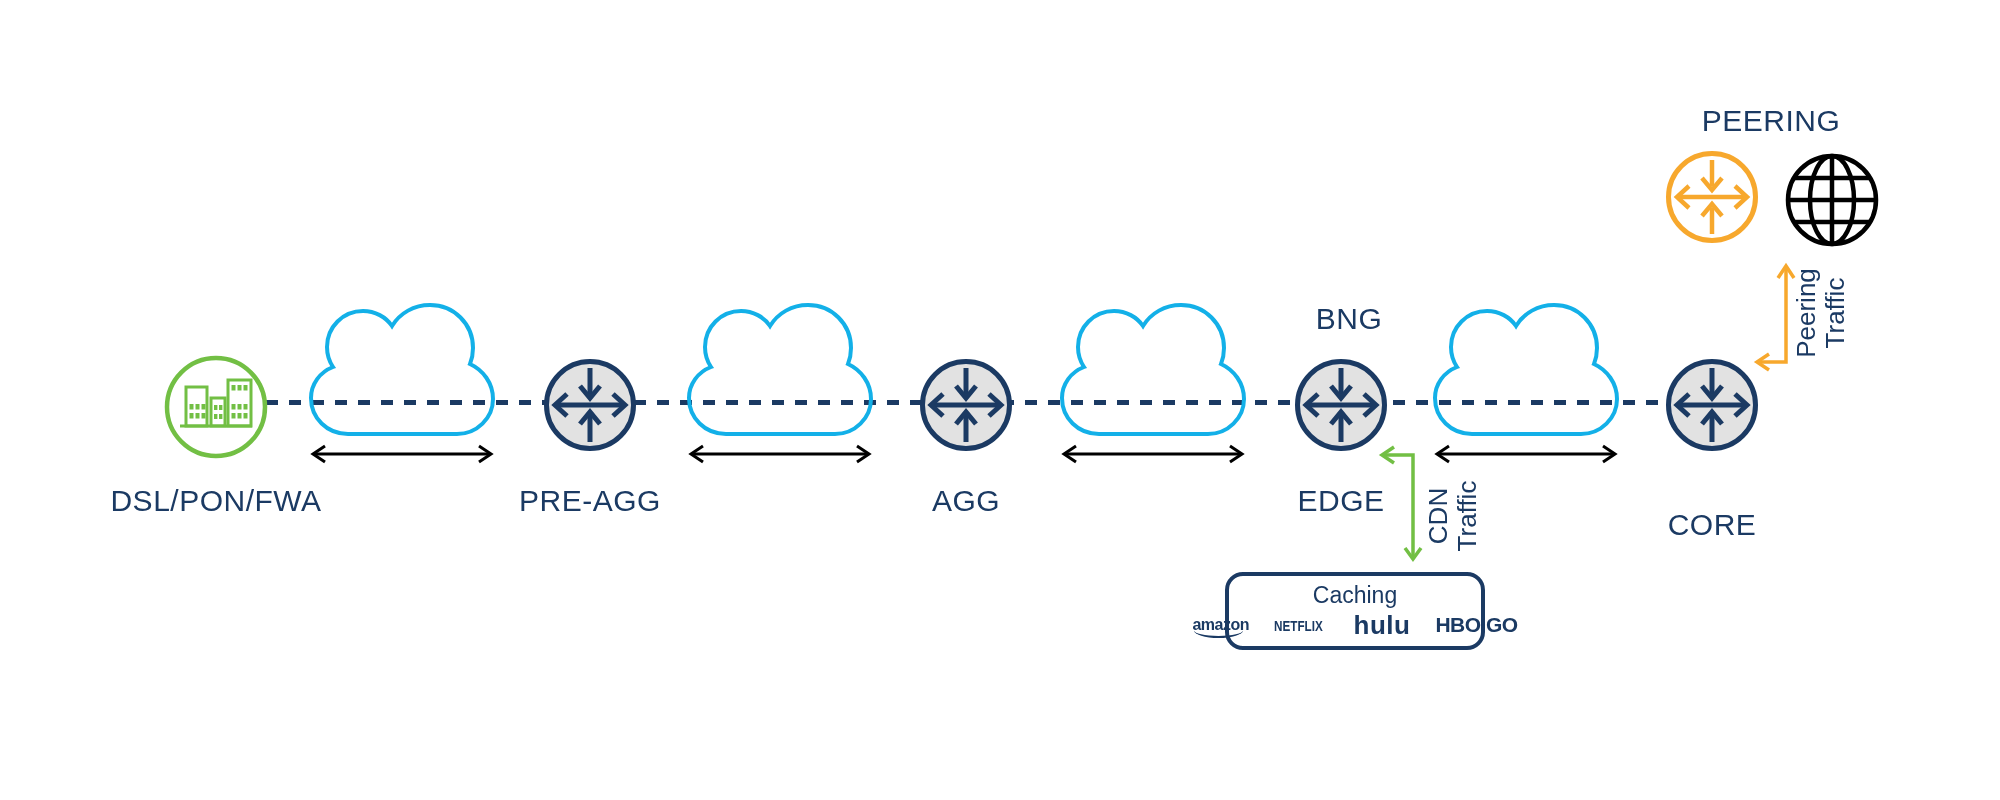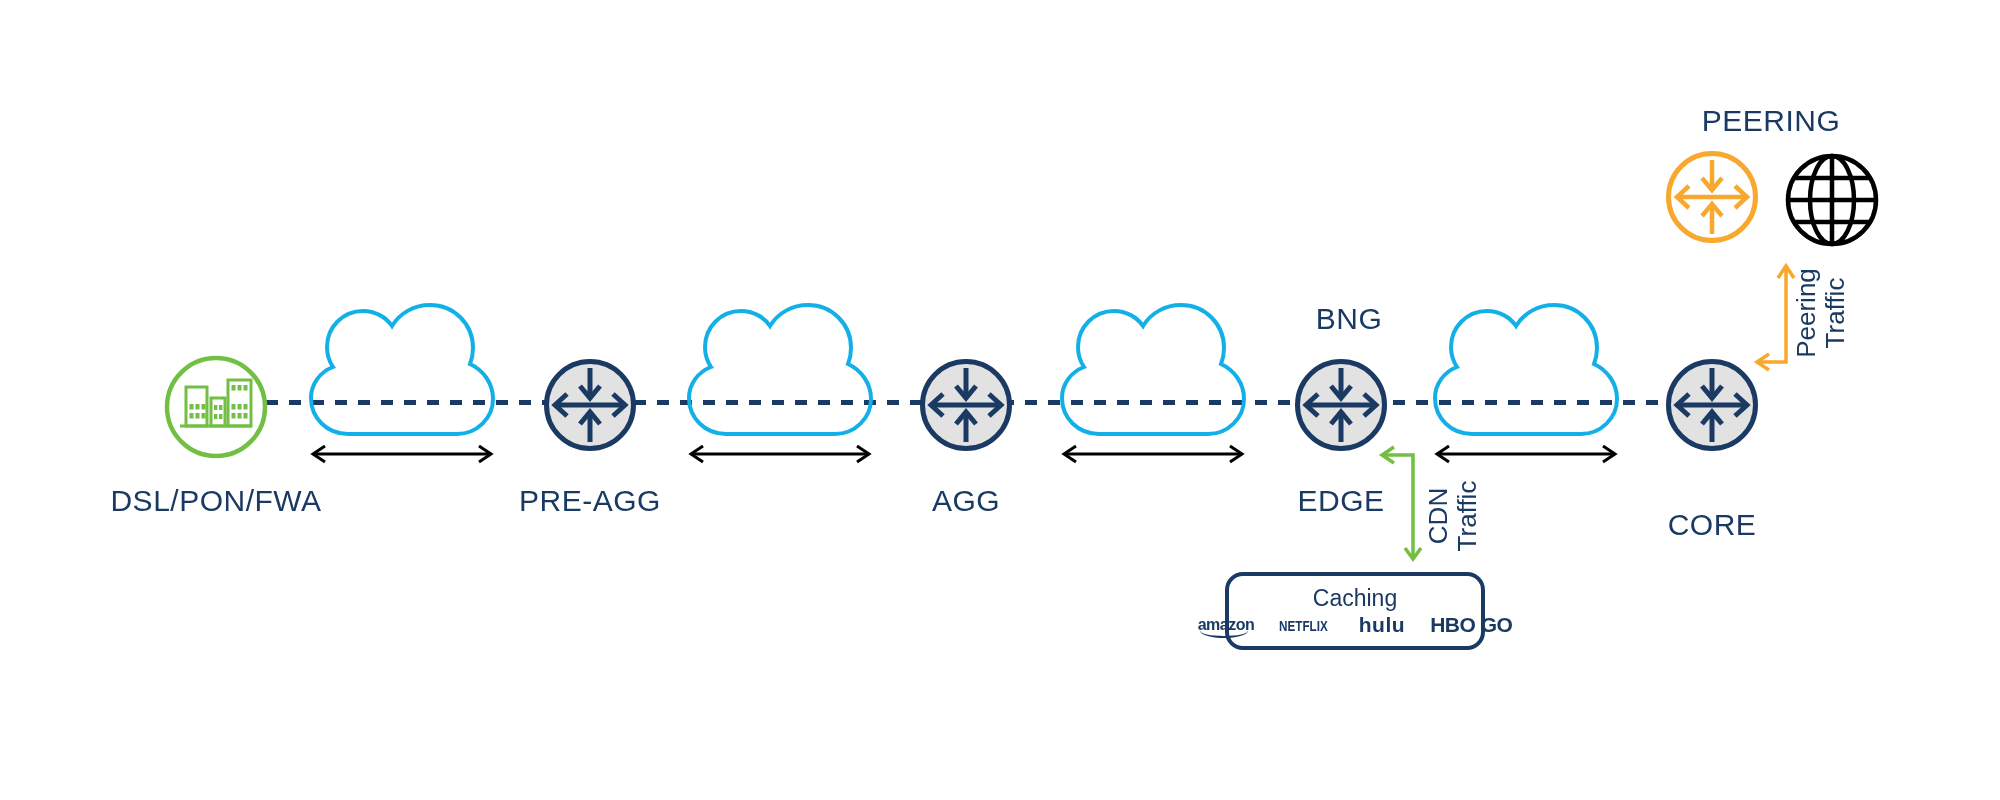--- a/index.html
+++ b/index.html
@@ -46,21 +46,21 @@
     display:flex;flex-direction:column;align-items:center;justify-content:center;gap:1px;
   }
   #caching-title{color:var(--navy);font-size:23px;}
   #caching-logos{display:flex;align-items:center;gap:25px;color:var(--navy);}
   .logo{font-weight:800;white-space:nowrap;}
   .logo-amazon{position:relative;font-size:16px;font-weight:700;letter-spacing:-.5px;}
   .logo-amazon .smile{position:absolute;left:2px;right:6px;bottom:-4px;height:7px;
     border-bottom:2px solid var(--navy);border-radius:0 0 60% 60%/0 0 100% 100%;}
   .logo-netflix{font-size:15px;transform:scaleX(.78);transform-origin:left center;
     letter-spacing:0;margin-right:-8px;}
-  .logo-hulu{font-size:21px;letter-spacing:.5px;}
+  .logo-hulu{font-size:26px;letter-spacing:.5px;}
   .logo-hbogo{font-size:21px;letter-spacing:-.5px;}
 </style>
 </head>
 <body>
 
 <div id="canvas">
 
   <div id="backbone" class="abs"></div>
 
   <svg class="abs cloud" style="left:304px;top:304px;" width="196" height="136" viewBox="0 0 196 136">

